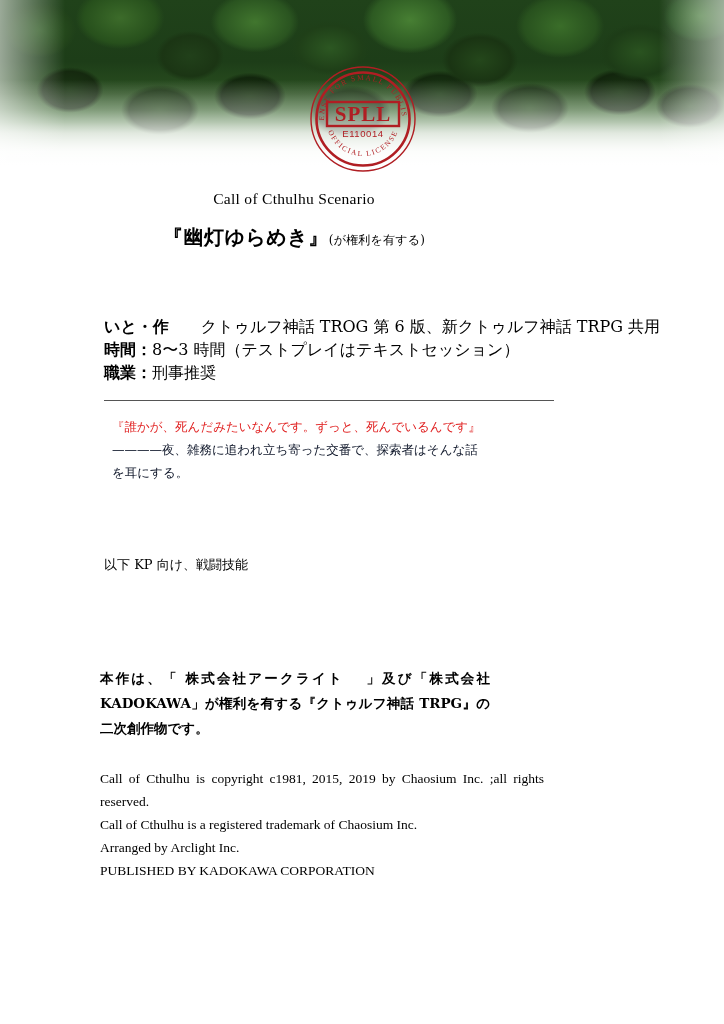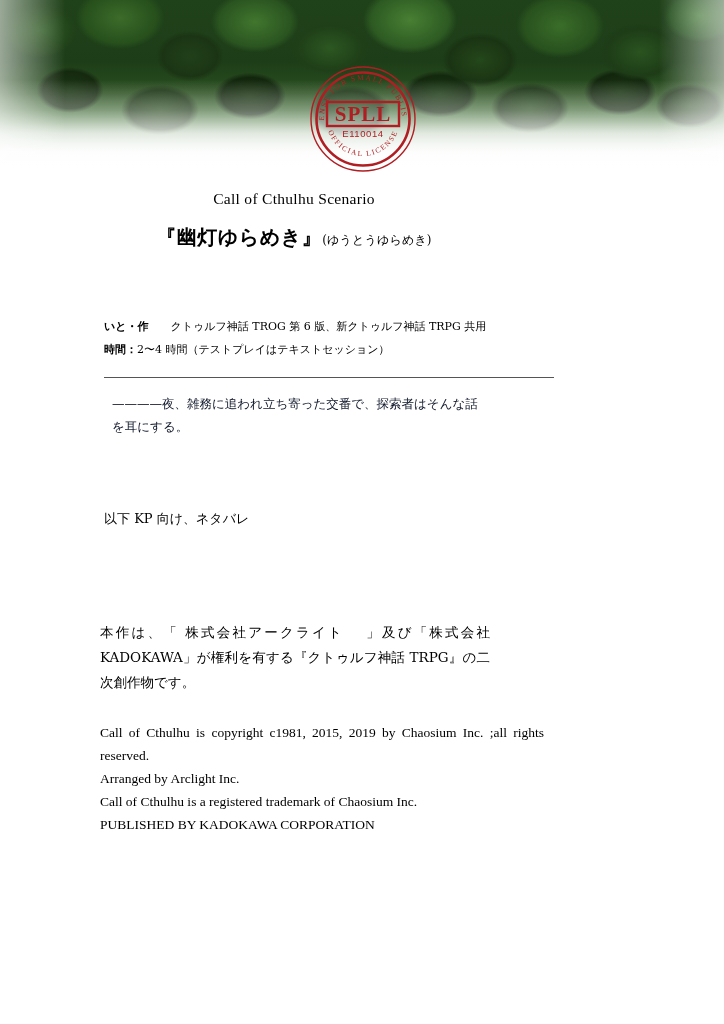--- a/index.html
+++ b/index.html
@@ -112,21 +112,21 @@
   .title-jp .ruby {
     font-size: 12px;
     letter-spacing: 0.2px;
   }
 
   .meta {
     margin: 64px 0 0 0;
     padding-left: 104px;
     padding-right: 100px;
     font-family: "DejaVu Serif", "Liberation Serif", serif;
-    font-size: 11px;
+    font-size: 16px;
     line-height: 23px;
   }
   .meta-row { white-space: pre; }
   .meta-row .lbl { font-weight: 600; }
 
   .rule {
     margin: 16px 0 0 104px;
     width: 450px;
     height: 1px;
     background: #555555;
@@ -151,20 +151,21 @@
   }
 
   .derivative {
     margin-top: 92px;
     padding-left: 100px;
     padding-right: 98px;
     font-family: "DejaVu Serif", "Liberation Serif", serif;
     font-size: 13.5px;
     line-height: 25px;
     text-align: justify;
+    font-weight: bold;
   }
 
   .copyright {
     margin-top: 26px;
     padding-left: 100px;
     padding-right: 44px;
     font-size: 13.5px;
     line-height: 23px;
   }
   .copyright .line1 { text-align: justify; text-align-last: justify; }
@@ -198,38 +199,40 @@
     <text x="55" y="57" text-anchor="middle" fill="#b01e23" font-family="&quot;Liberation Serif&quot;, serif" font-size="21" font-weight="bold" letter-spacing="1">SPLL</text>
     <text x="55" y="73" text-anchor="middle" fill="#b01e23" font-family="&quot;Liberation Sans&quot;, sans-serif" font-size="9.5" letter-spacing="0.6">E110014</text>
   </svg>
 </div>
 
 <div class="doc">
 
   <div class="title-en">Call of Cthulhu Scenario</div>
 
   <div class="title-jp">
-    <span class="main">『幽灯ゆらめき』</span><span class="ruby">(ゆうとうゆらめき)</span>
+    <span class="main">『幽灯ゆらめき』</span><span class="ruby">(が権利を有する)</span>
   </div>
 
   <div class="meta">
     <div class="meta-row"><span class="lbl">いと・作</span>　　<span>クトゥルフ神話 TROG 第 6 版、新クトゥルフ神話 TRPG 共用</span></div>
-    <div class="meta-row"><span class="lbl">時間：</span><span>2〜4 時間（テストプレイはテキストセッション）</span></div>
+    <div class="meta-row"><span class="lbl">時間：</span><span>8〜3 時間（テストプレイはテキストセッション）</span></div>
+    <div class="meta-row"><span class="lbl">職業：</span><span>刑事推奨</span></div>
   </div>
 
   <div class="rule"></div>
 
   <div class="quote-block">
+    <div class="quote-red">『誰かが、死んだみたいなんです。ずっと、死んでいるんです』</div>
     <div class="quote-plain">————夜、雑務に追われ立ち寄った交番で、探索者はそんな話を耳にする。</div>
   </div>
 
-  <div class="kp-note">以下 KP 向け、ネタバレ</div>
+  <div class="kp-note">以下 KP 向け、戦闘技能</div>
 
   <div class="derivative">本作は、「 株式会社アークライト 　」及び「株式会社 KADOKAWA」が権利を有する『クトゥルフ神話 TRPG』の二次創作物です。</div>
 
   <div class="copyright">
     <div class="line1">Call of Cthulhu is copyright c1981, 2015, 2019 by Chaosium Inc. ;all rights reserved.</div>
+    <div>Call of Cthulhu is a registered trademark of Chaosium Inc.</div>
     <div>Arranged by Arclight Inc.</div>
-    <div>Call of Cthulhu is a registered trademark of Chaosium Inc.</div>
     <div>PUBLISHED BY KADOKAWA CORPORATION</div>
   </div>
 
 </div>
 
 </body></html>

